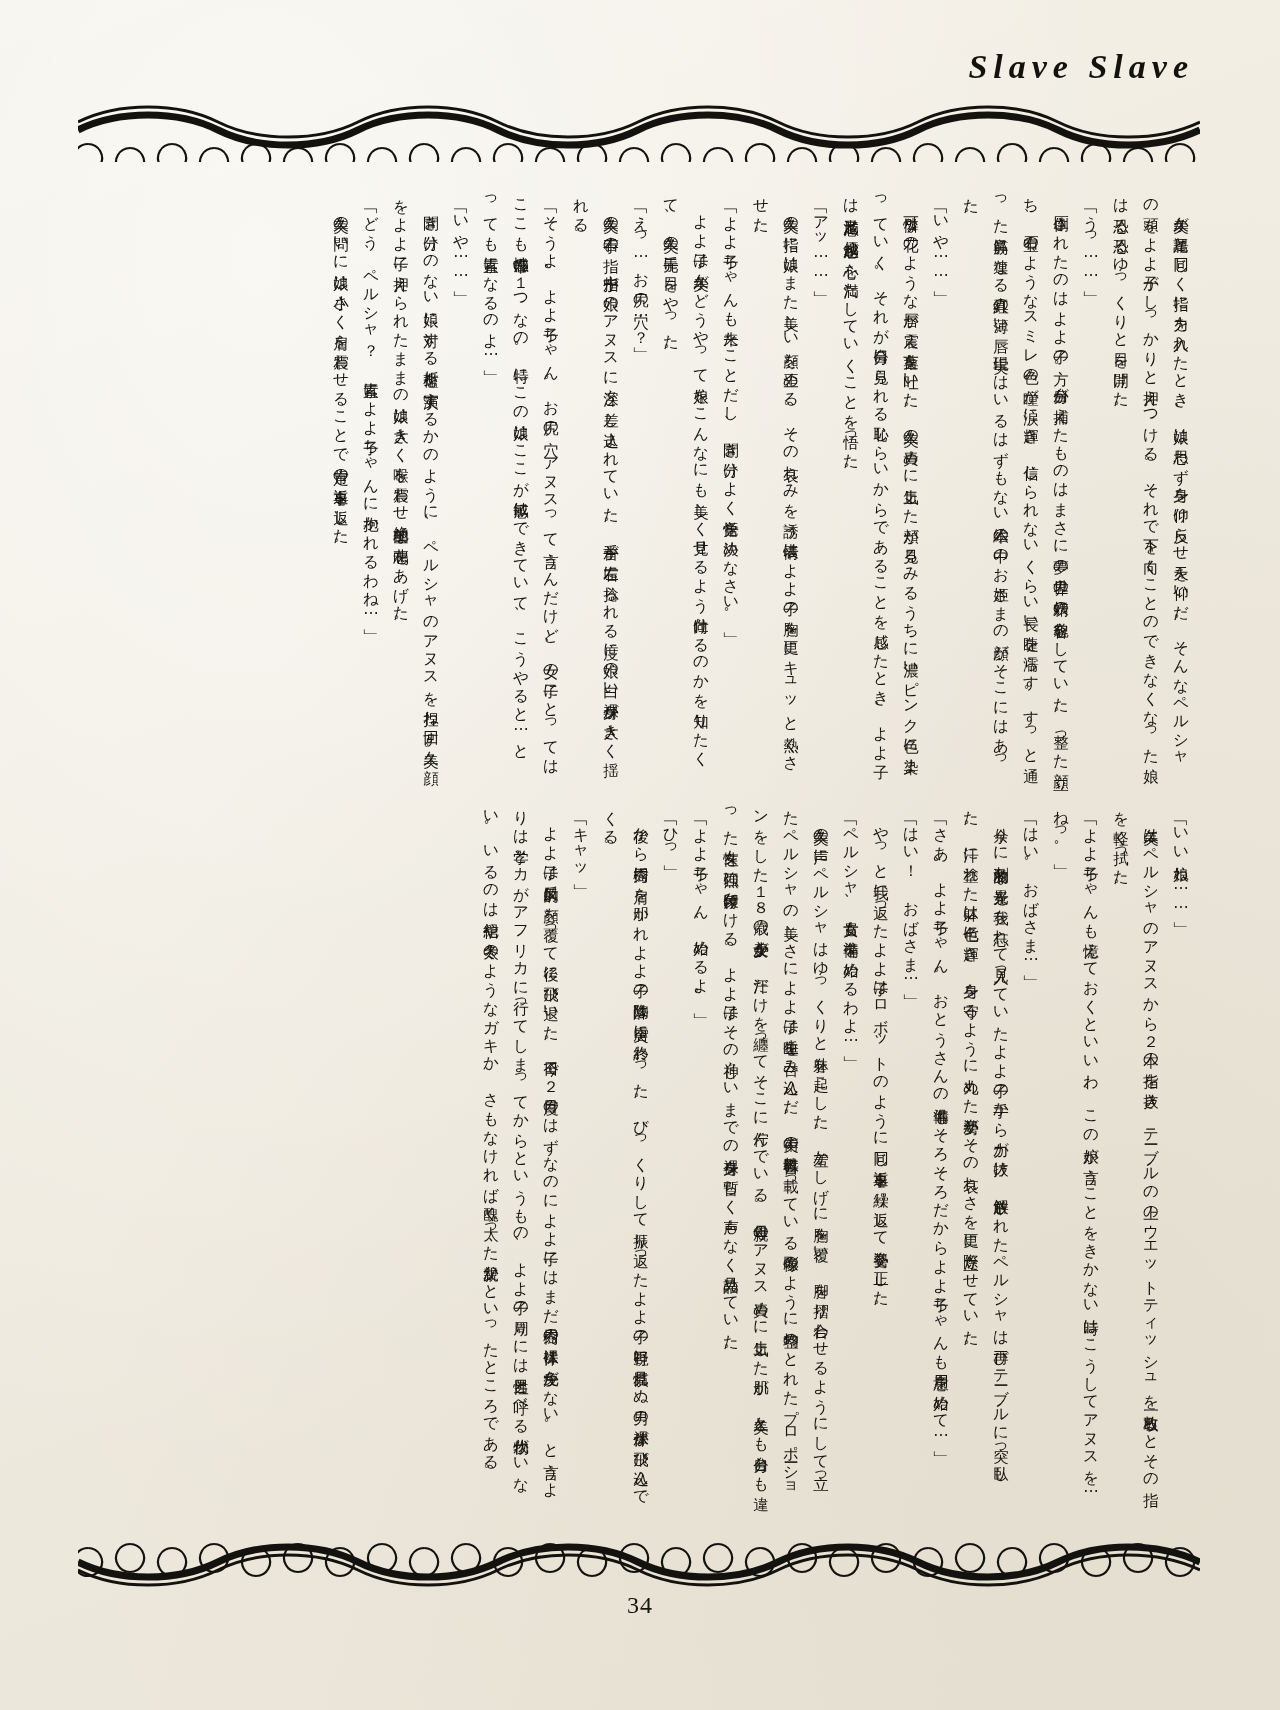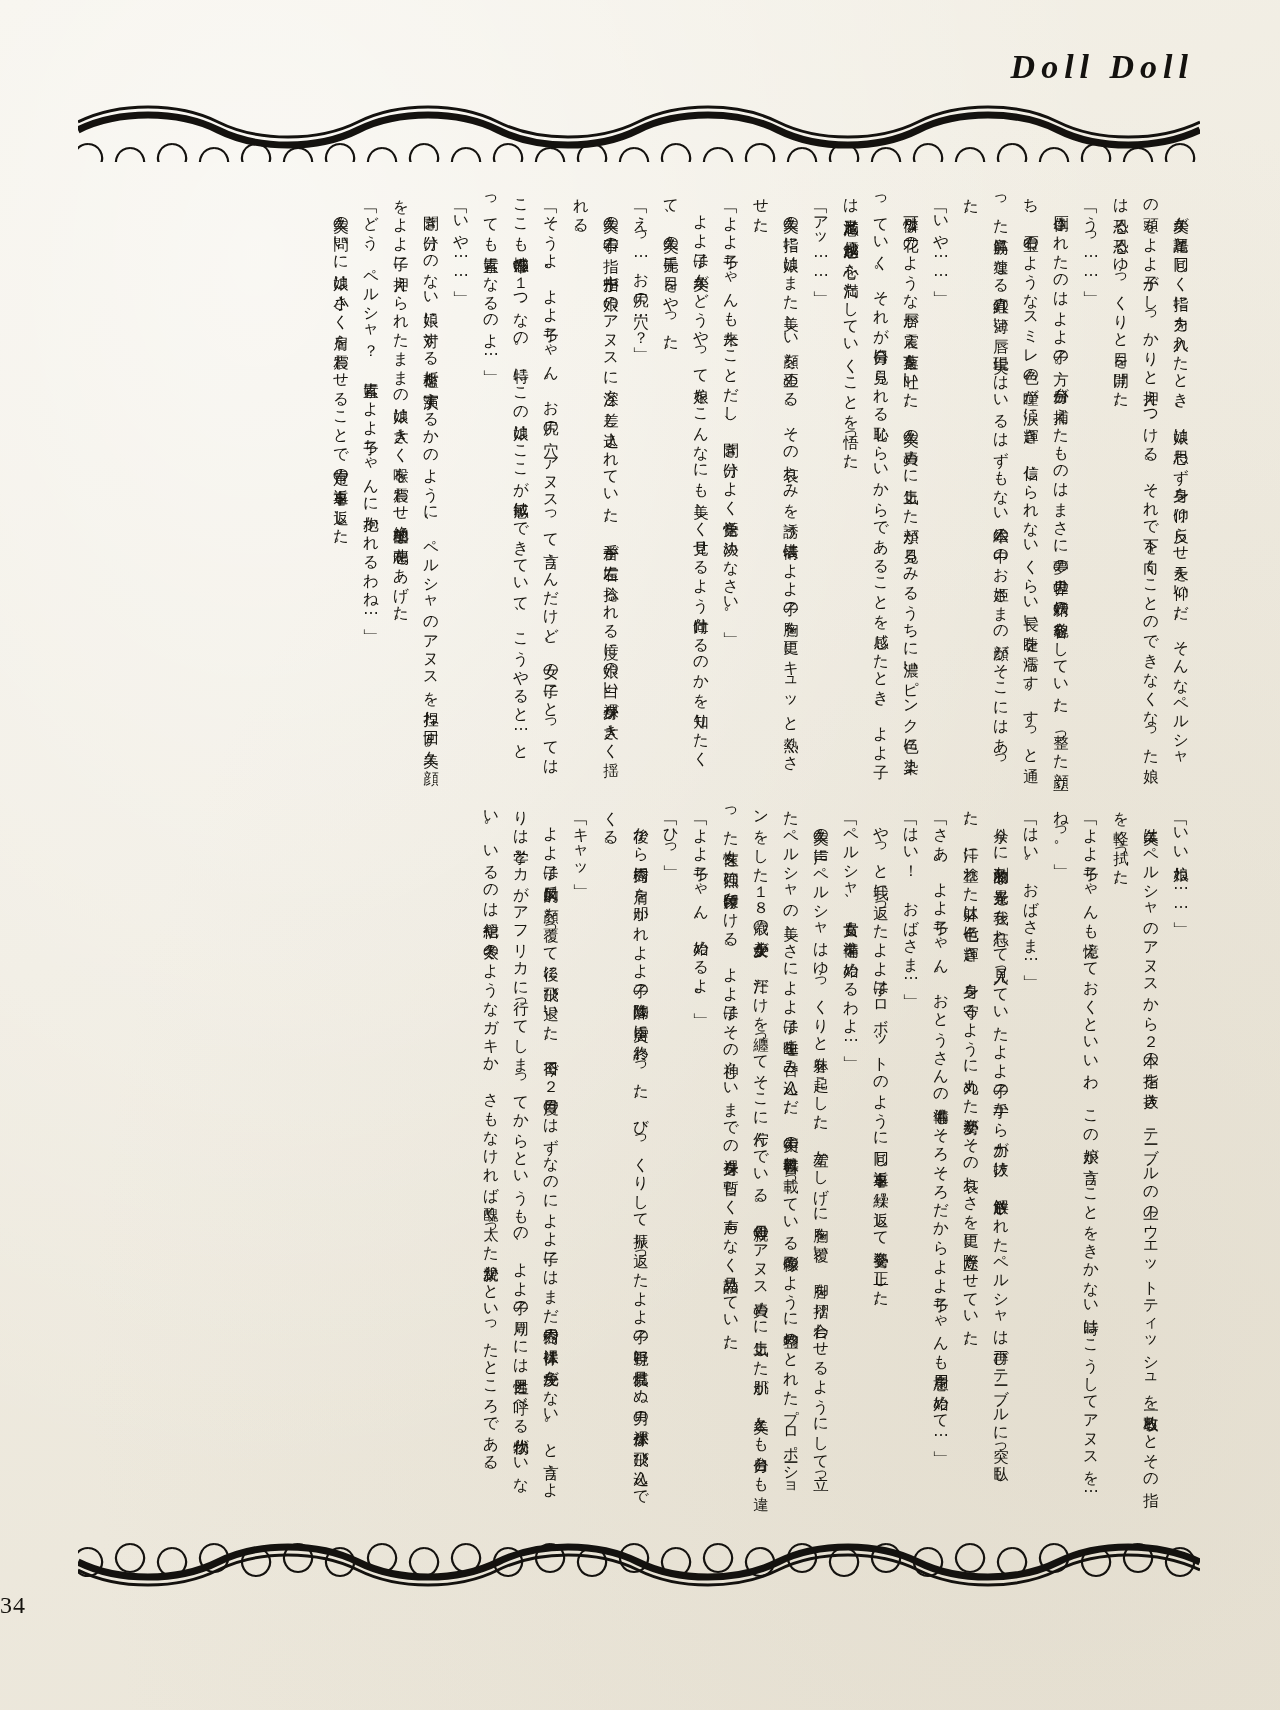--- a/index.html
+++ b/index.html
@@ -92,35 +92,35 @@
     margin: 0;
     padding: 0;
     text-indent: 1em;
   }
 
   .page-number {
     position: absolute;
     top: 1592px;
     left: 0;
     width: 100%;
-    text-align: left;
+    text-align: center;
     font-family: "Liberation Serif", serif;
     font-size: 24px;
     color: #16140f;
     letter-spacing: 1px;
   }
 </style>
 </head>
 <body>
 
 <div class="paper-tint"></div>
 
 <div class="page">
 
-  <div class="header-title">Doll Doll</div>
+  <div class="header-title">Slave Slave</div>
 
   <div class="rule-top">
     <svg viewBox="0 0 1122 62" preserveAspectRatio="none" aria-hidden="true">
       <g fill="none" stroke="#14120f" stroke-width="3">
         <path d="M0,22 C40,2 100,2 140,22 C180,42 240,42 280,22 C320,2 380,2 420,22 C460,42 520,42 560,22 C600,2 660,2 700,22 C740,42 800,42 840,22 C880,2 940,2 980,22 C1020,42 1080,42 1122,22"></path>
         <path d="M0,30 C40,10 100,10 140,30 C180,50 240,50 280,30 C320,10 380,10 420,30 C460,50 520,50 560,30 C600,10 660,10 700,30 C740,50 800,50 840,30 C880,10 940,10 980,30 C1020,50 1080,50 1122,30" stroke-width="7"></path>
       </g>
       <g fill="none" stroke="#14120f" stroke-width="2.2">
         <path d="M10,44 a14,14 0 1,0 0.1,0"></path>
           <path d="M52,48 a14,14 0 1,0 0.1,0"></path>

